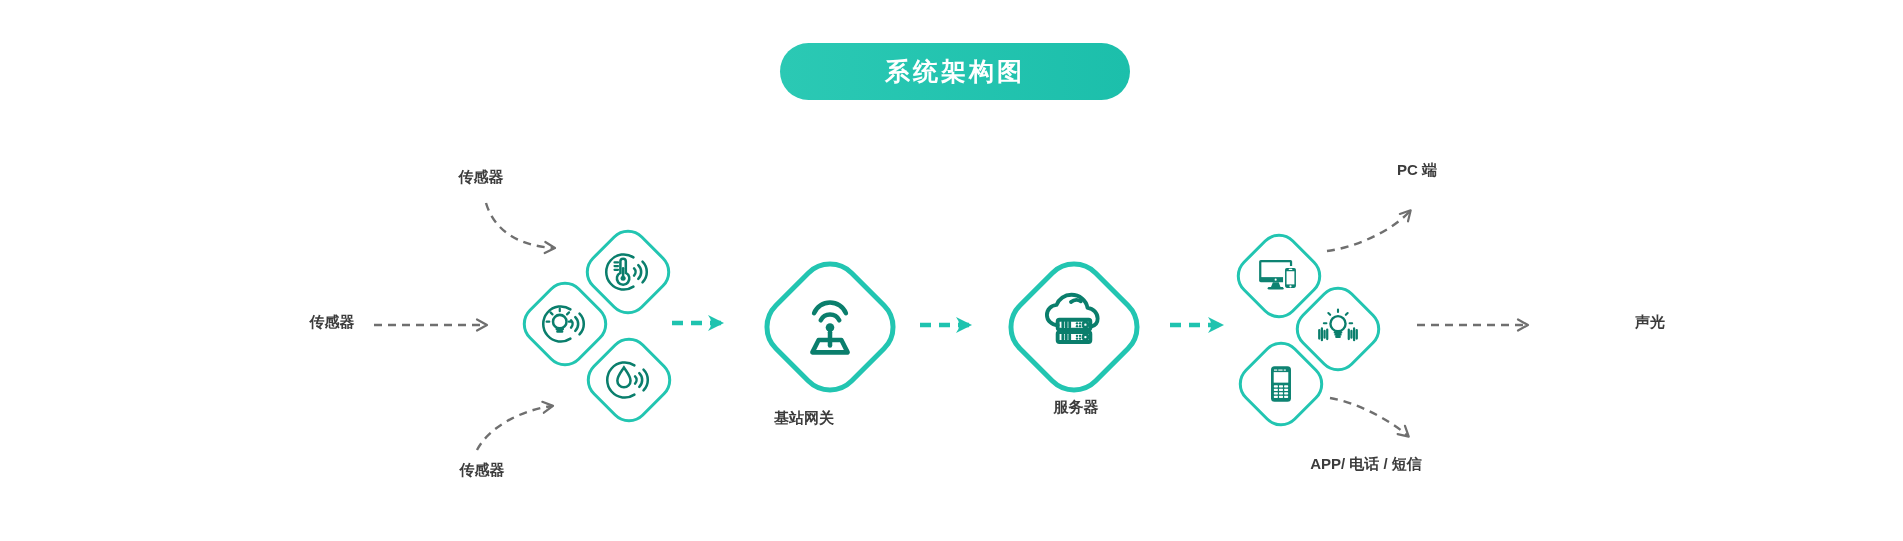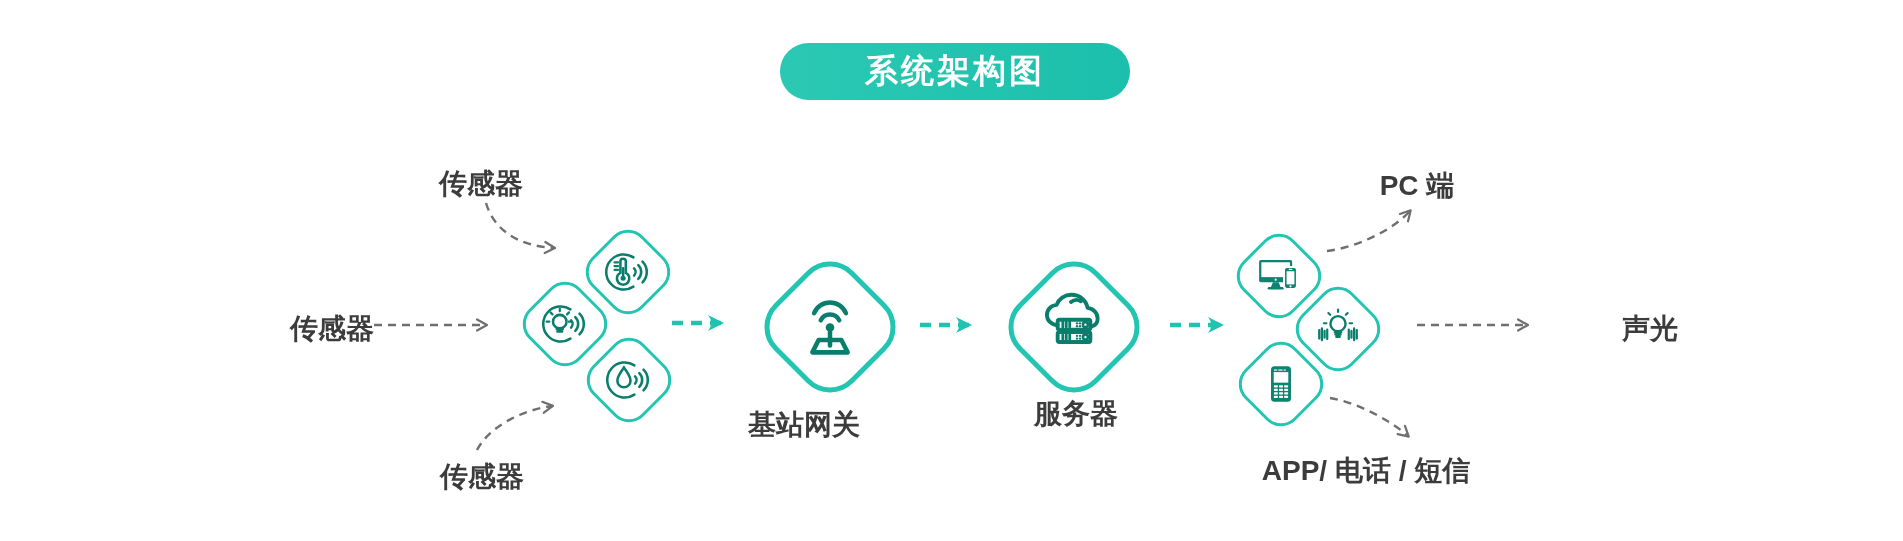--- a/index.html
+++ b/index.html
@@ -5,24 +5,24 @@
   html,body{margin:0;padding:0;background:#fff;}
   .stage{
     position:relative;width:1903px;height:541px;background:#fff;overflow:hidden;
     font-family:"Liberation Sans","DejaVu Sans",sans-serif;
   }
   .title-pill{
     position:absolute;left:780px;top:43px;width:350px;height:57px;border-radius:29px;
     background:linear-gradient(90deg,#2BC9B4,#1CBFAB);
     display:flex;align-items:center;justify-content:center;
   }
-  .title-pill span{color:#fff;font-size:33px;font-weight:700;letter-spacing:3px;}
+  .title-pill span{color:#fff;font-size:25px;font-weight:700;letter-spacing:3px;}
   .lbl{
     position:absolute;transform:translateX(-50%);white-space:nowrap;
-    color:#3C3C3C;font-size:28px;font-weight:600;line-height:1.1;
+    color:#3C3C3C;font-size:15px;font-weight:600;line-height:1.1;
   }
   .dia{
     position:absolute;box-sizing:border-box;background:#fff;
     border:3px solid #22C5B1;transform:rotate(45deg);
   }
   .dia.small{width:72px;height:72px;border-radius:21px;}
   .dia.big{width:112px;height:112px;border-radius:33px;border-width:5px;}
   .ic{
     position:absolute;inset:0;display:flex;align-items:center;justify-content:center;
     transform:rotate(-45deg);
@@ -63,21 +63,21 @@
 
   <div class="title-pill">
     <span>系统架构图</span>
   </div>
 
   <div class="lbl" style="left:481px;top:169px">传感器</div>
   <div class="lbl" style="left:332px;top:314px">传感器</div>
   <div class="lbl" style="left:482px;top:462px">传感器</div>
   <div class="lbl" style="left:804px;top:410px">基站网关</div>
   <div class="lbl" style="left:1076px;top:399px">服务器</div>
-  <div class="lbl" style="left:1417px;top:171px">PC 端</div>
+  <div class="lbl" style="left:1417px;top:162px">PC 端</div>
   <div class="lbl" style="left:1650px;top:314px">声光</div>
   <div class="lbl" style="left:1366px;top:456px">APP/ 电话 / 短信</div>
 
   <div class="dia small node" style="left:592px;top:236px">
     <div class="ic">
       <svg width="54" height="54" viewBox="0 0 32 32">
         <g fill="none" stroke="#0A7E6C" stroke-width="1.5" stroke-linecap="round">
           <path d="M19.2,7.3 A10.4,10.4 0 1 0 19.2,24.7"></path>
           <path d="M19.6,13.9 a3,3 0 0 1 0,4.2"></path>
           <path d="M22.1,11.9 a5.8,5.8 0 0 1 0,8.2"></path>

